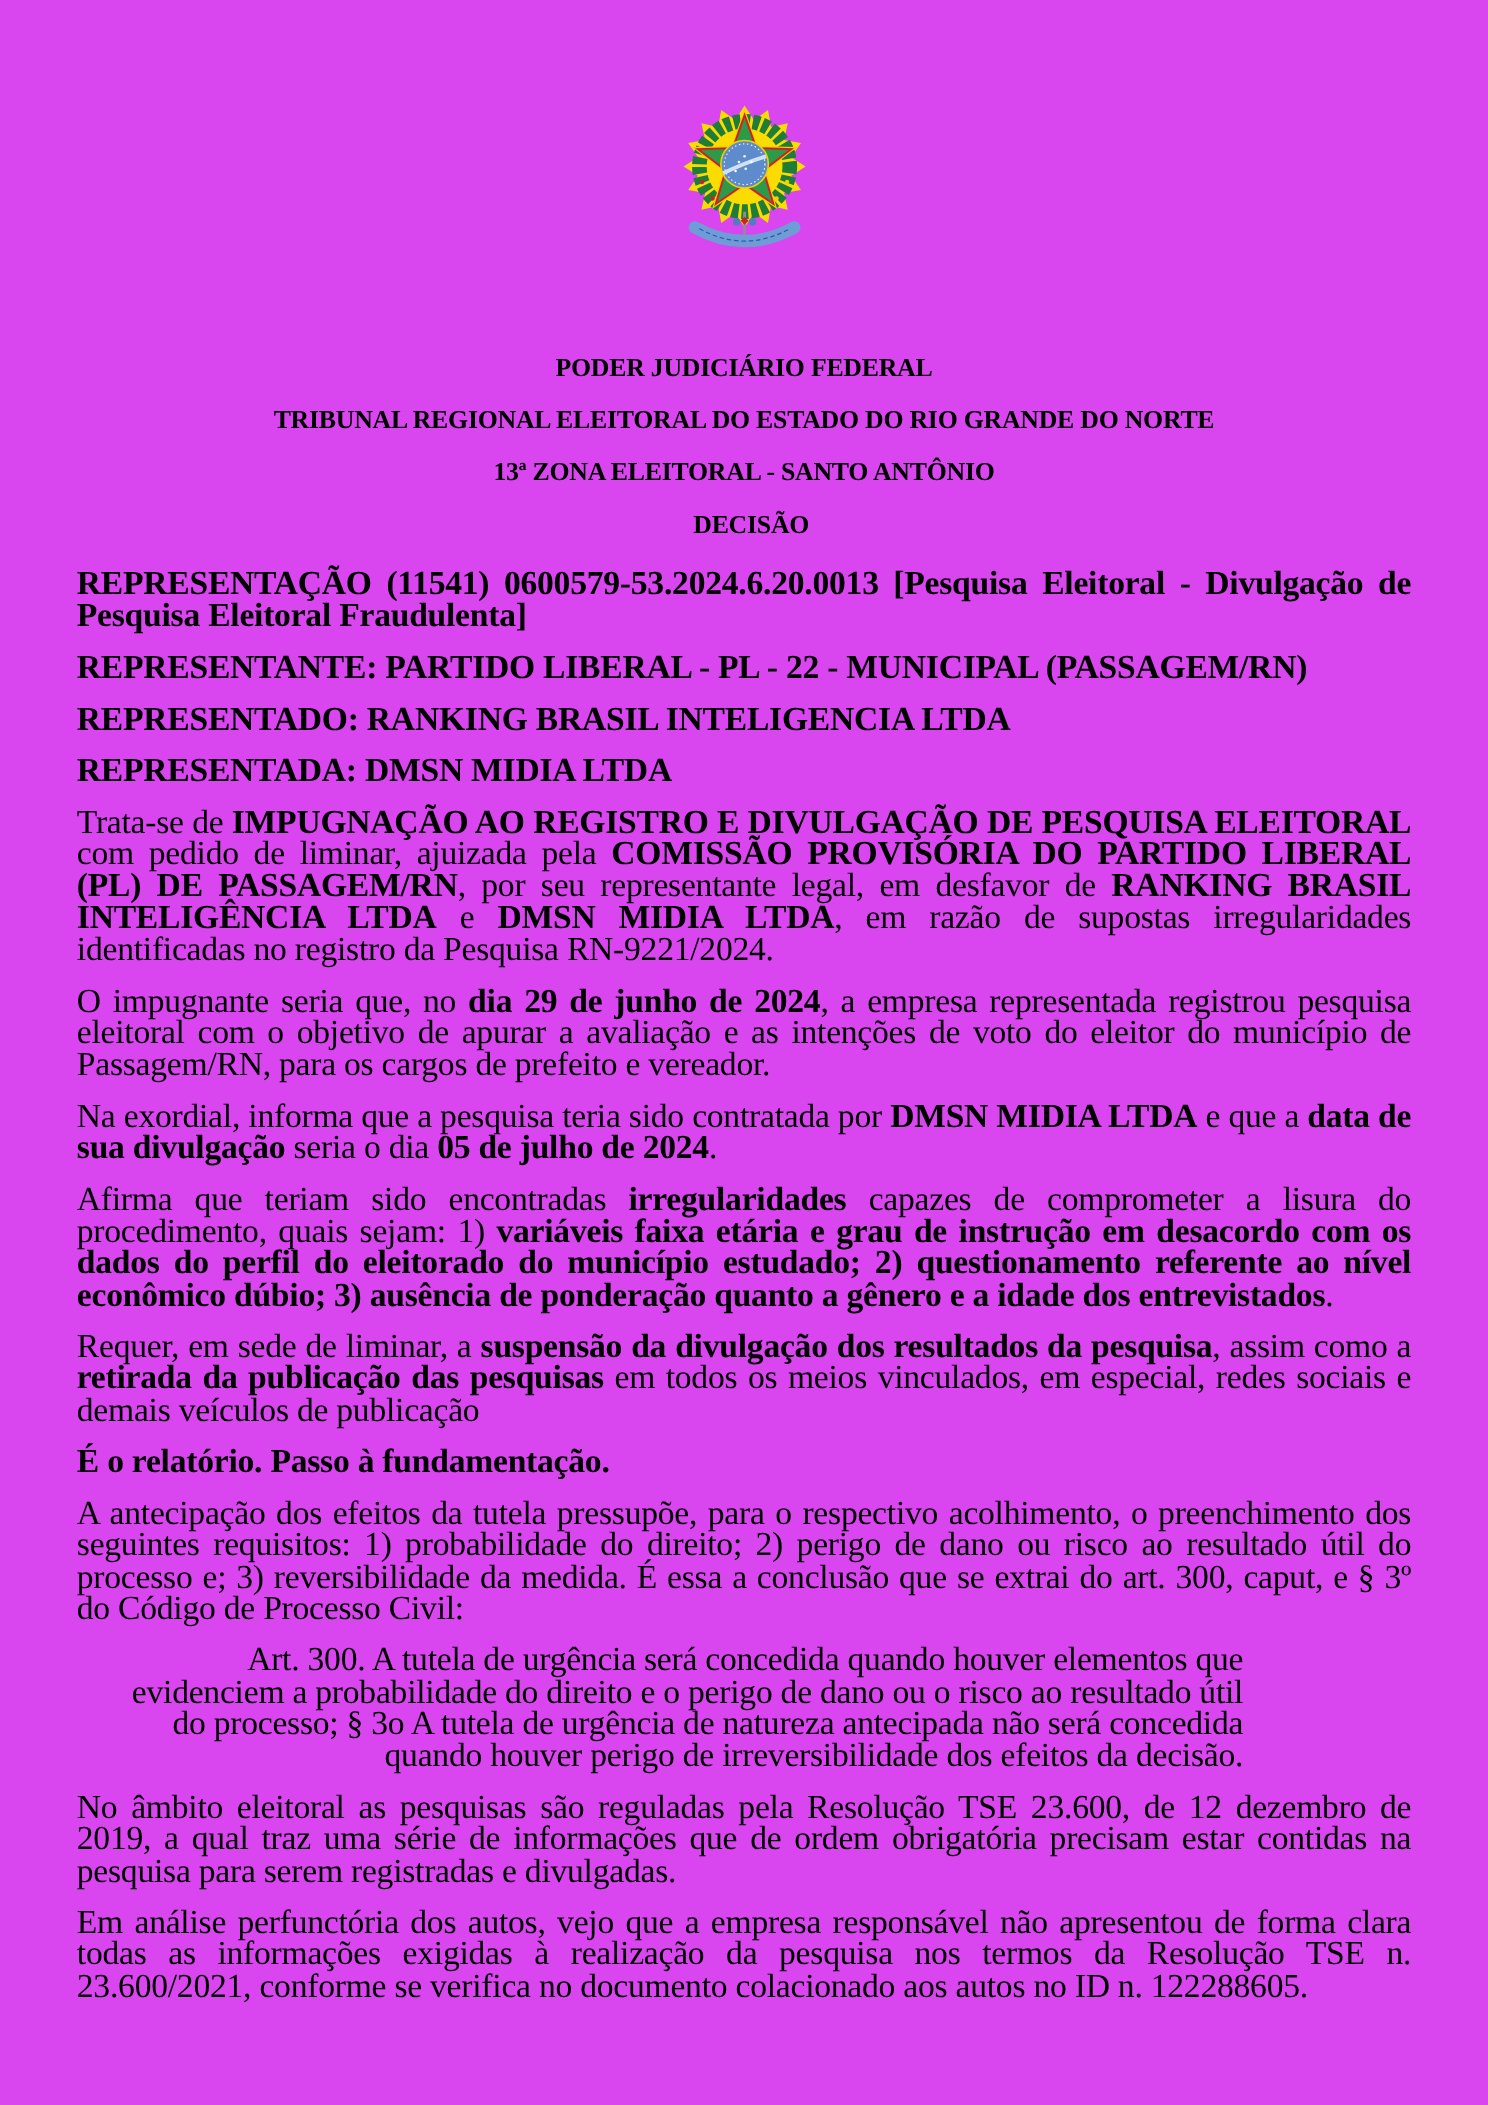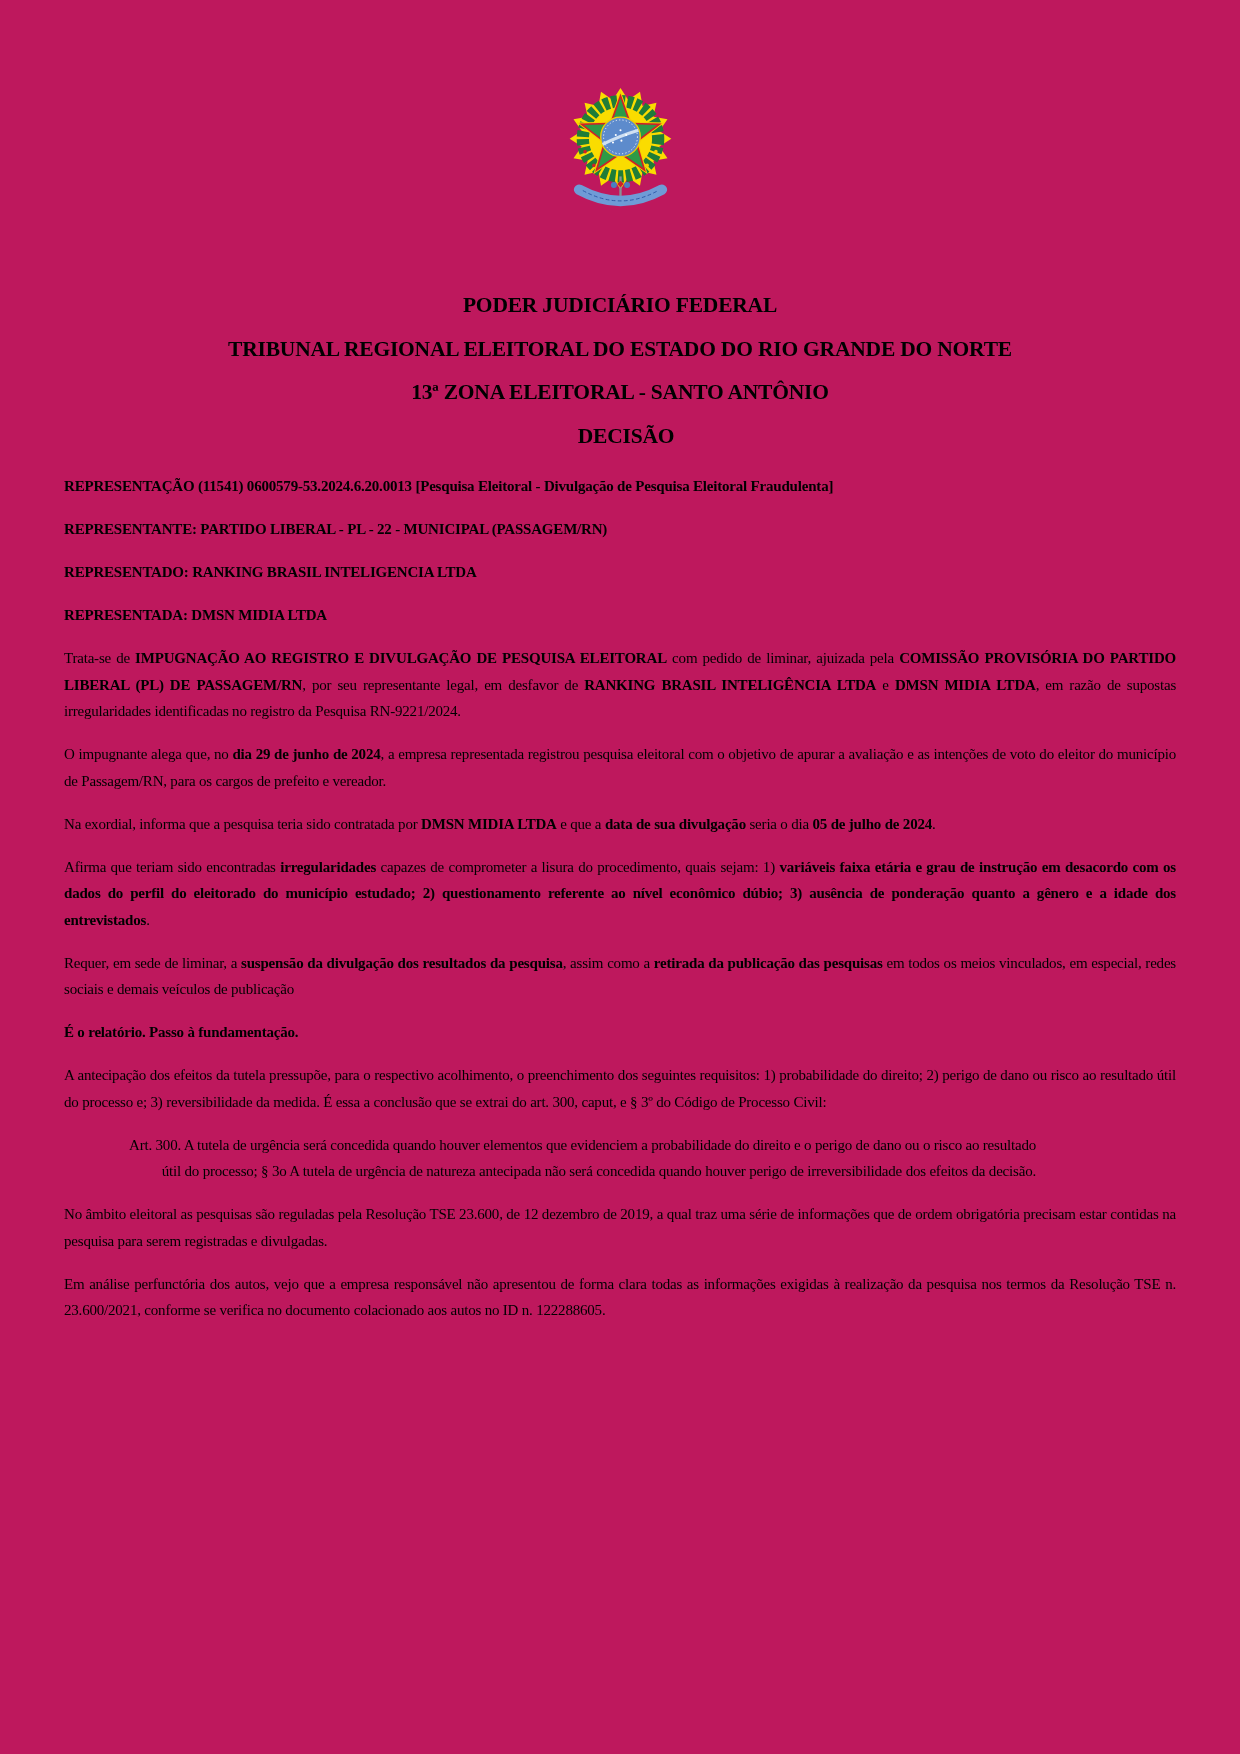--- a/index.html
+++ b/index.html
@@ -1,42 +1,42 @@
 <!DOCTYPE html>
 <html lang="pt-BR"><head>
 <meta charset="utf-8">
 <style>
   html, body { margin: 0; padding: 0; background: #ffffff; }
   .page {
     position: relative;
     width: 1240px;
     height: 1754px;
     margin: 0 auto;
-    background: #be185d;
+    background: #d946ef;
     color: #000000;
     font-family: "Liberation Serif", "DejaVu Serif", serif;
     overflow: hidden;
   }
   .emblem-wrap {
     padding-top: 86px;
     text-align: center;
   }
   .doc-header { margin-top: 72px; }
   .h {
     text-align: center;
     font-weight: bold;
     font-size: 21.5px;
     line-height: 26.5px;
     letter-spacing: -0.2px;
     margin: 0 0 17px 0;
   }
   .doc-type { margin-bottom: 24px; padding-left: 12px; }
   .doc-main { padding: 0 64px; }
   .para {
-    font-size: 15px;
+    font-size: 28px;
     line-height: 26.5px;
     letter-spacing: -0.2px;
     text-align: justify;
     margin: 0 0 16.5px 0;
   }
   .para b { font-weight: bold; }
   .quote {
     margin-left: 44px;
     margin-right: 140px;
     text-align: right;
@@ -90,21 +90,21 @@
     <p class="h">13ª ZONA ELEITORAL - SANTO ANTÔNIO</p>
     <p class="h doc-type">DECISÃO</p>
   </header>
 
   <main class="doc-main">
     <p class="para"><b>REPRESENTAÇÃO (11541) 0600579-53.2024.6.20.0013 [Pesquisa Eleitoral - Divulgação de Pesquisa Eleitoral Fraudulenta]</b></p>
     <p class="para"><b>REPRESENTANTE: PARTIDO LIBERAL - PL - 22 - MUNICIPAL (PASSAGEM/RN)</b></p>
     <p class="para"><b>REPRESENTADO: RANKING BRASIL INTELIGENCIA LTDA</b></p>
     <p class="para"><b>REPRESENTADA: DMSN MIDIA LTDA</b></p>
     <p class="para"><span>Trata-se de </span><b>IMPUGNAÇÃO AO REGISTRO E DIVULGAÇÃO DE PESQUISA ELEITORAL</b><span> com pedido de liminar, ajuizada pela </span><b>COMISSÃO PROVISÓRIA DO PARTIDO LIBERAL (PL) DE PASSAGEM/RN</b><span>, por seu representante legal, em desfavor de </span><b>RANKING BRASIL INTELIGÊNCIA LTDA</b><span> e </span><b>DMSN MIDIA LTDA</b><span>, em razão de supostas irregularidades identificadas no registro da Pesquisa RN-9221/2024.</span></p>
-    <p class="para"><span>O impugnante alega que, no </span><b>dia 29 de junho de 2024</b><span>, a empresa representada registrou pesquisa eleitoral com o objetivo de apurar a avaliação e as intenções de voto do eleitor do município de Passagem/RN, para os cargos de prefeito e vereador.</span></p>
+    <p class="para"><span>O impugnante seria que, no </span><b>dia 29 de junho de 2024</b><span>, a empresa representada registrou pesquisa eleitoral com o objetivo de apurar a avaliação e as intenções de voto do eleitor do município de Passagem/RN, para os cargos de prefeito e vereador.</span></p>
     <p class="para"><span>Na exordial, informa que a pesquisa teria sido contratada por </span><b>DMSN MIDIA LTDA</b><span> e que a </span><b>data de sua divulgação</b><span> seria o dia </span><b>05 de julho de 2024</b><span>.</span></p>
     <p class="para"><span>Afirma que teriam sido encontradas </span><b>irregularidades</b><span> capazes de comprometer a lisura do procedimento, quais sejam: 1) </span><b>variáveis faixa etária e grau de instrução em desacordo com os dados do perfil do eleitorado do município estudado; 2) questionamento referente ao nível econômico dúbio; 3) ausência de ponderação quanto a gênero e a idade dos entrevistados</b><span>.</span></p>
     <p class="para"><span>Requer, em sede de liminar, a </span><b>suspensão da divulgação dos resultados da pesquisa</b><span>, assim como a </span><b>retirada da publicação das pesquisas</b><span> em todos os meios vinculados, em especial, redes sociais e demais veículos de publicação</span></p>
     <p class="para"><b>É o relatório. Passo à fundamentação.</b></p>
     <p class="para"><span>A antecipação dos efeitos da tutela pressupõe, para o respectivo acolhimento, o preenchimento dos seguintes requisitos: 1) probabilidade do direito; 2) perigo de dano ou risco ao resultado útil do processo e; 3) reversibilidade da medida. É essa a conclusão que se extrai do art. 300, caput, e § 3º do Código de Processo Civil:</span></p>
     <p class="para quote"><span>Art. 300. A tutela de urgência será concedida quando houver elementos que evidenciem a probabilidade do direito e o perigo de dano ou o risco ao resultado útil do processo; § 3o A tutela de urgência de natureza antecipada não será concedida quando houver perigo de irreversibilidade dos efeitos da decisão.</span></p>
     <p class="para"><span>No âmbito eleitoral as pesquisas são reguladas pela Resolução TSE 23.600, de 12 dezembro de 2019, a qual traz uma série de informações que de ordem obrigatória precisam estar contidas na pesquisa para serem registradas e divulgadas.</span></p>
     <p class="para"><span>Em análise perfunctória dos autos, vejo que a empresa responsável não apresentou de forma clara todas as informações exigidas à realização da pesquisa nos termos da Resolução TSE n. 23.600/2021, conforme se verifica no documento colacionado aos autos no ID n. 122288605.</span></p>
   </main>
 

